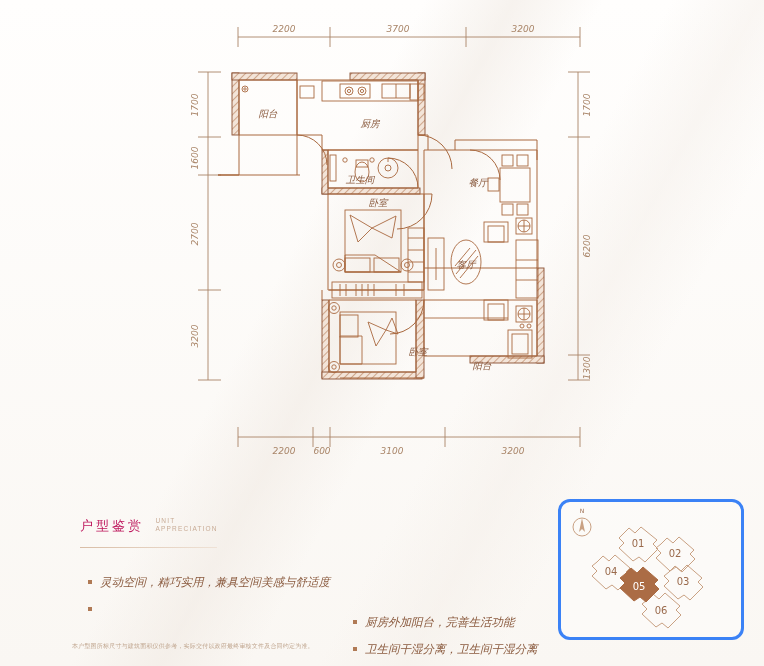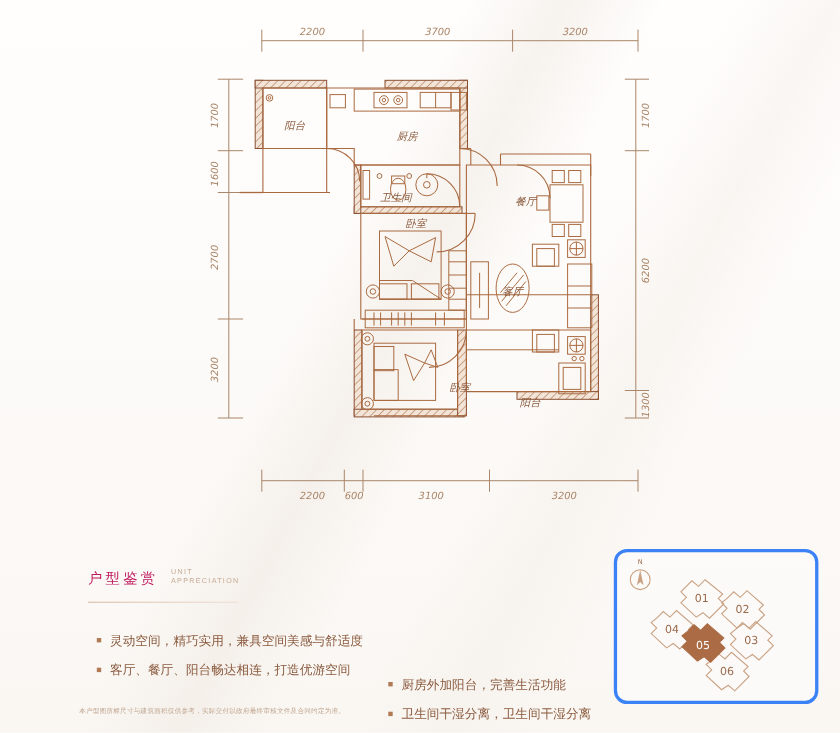--- a/index.html
+++ b/index.html
@@ -34,21 +34,21 @@
   }
   .title-en{
     display:inline-block;vertical-align:bottom;margin-left:7px;margin-bottom:2px;
     font-size:6.5px;line-height:8px;letter-spacing:1.2px;color:#c8ab95;
   }
   .title-rule{
     position:absolute;left:80px;top:62px;width:137px;height:1px;
     background:linear-gradient(90deg,#d9bda6,#efe2d6);
   }
   .bullets{position:absolute;left:88px;top:84px;width:470px;}
-  .bullet-col{display:inline-block;vertical-align:top;}
+  .bullet-col{display:inline-block;vertical-align:top;font-style:italic;}
   .col-left{width:265px;}
   .col-right{width:205px;margin-top:40px;}
   .bullet{
     font-size:11.5px;line-height:27px;color:#8a5a3e;white-space:nowrap;
     font-family:"DejaVu Sans",sans-serif;
   }
   .bullet .sq{
     display:inline-block;width:4px;height:4px;background:#b07a55;
     vertical-align:middle;margin-right:8px;margin-top:-2px;
   }
@@ -328,21 +328,21 @@
     </span>
   </div>
   <div class="title-rule"></div>
 
   <div class="bullets">
     <div class="bullet-col col-left">
       <div class="bullet">
         <span class="sq"></span><span>灵动空间，精巧实用，兼具空间美感与舒适度</span>
       </div>
       <div class="bullet">
-        <span class="sq"></span><span>客厅、餐厅、阳台畅达相连，打造优游空间</span>
+        <span class="sq"></span>
       </div>
     </div><div class="bullet-col col-right">
       <div class="bullet">
         <span class="sq"></span><span>厨房外加阳台，完善生活功能</span>
       </div>
       <div class="bullet">
         <span class="sq"></span><span>卫生间干湿分离，卫生间干湿分离</span>
       </div>
     </div>
   </div>

